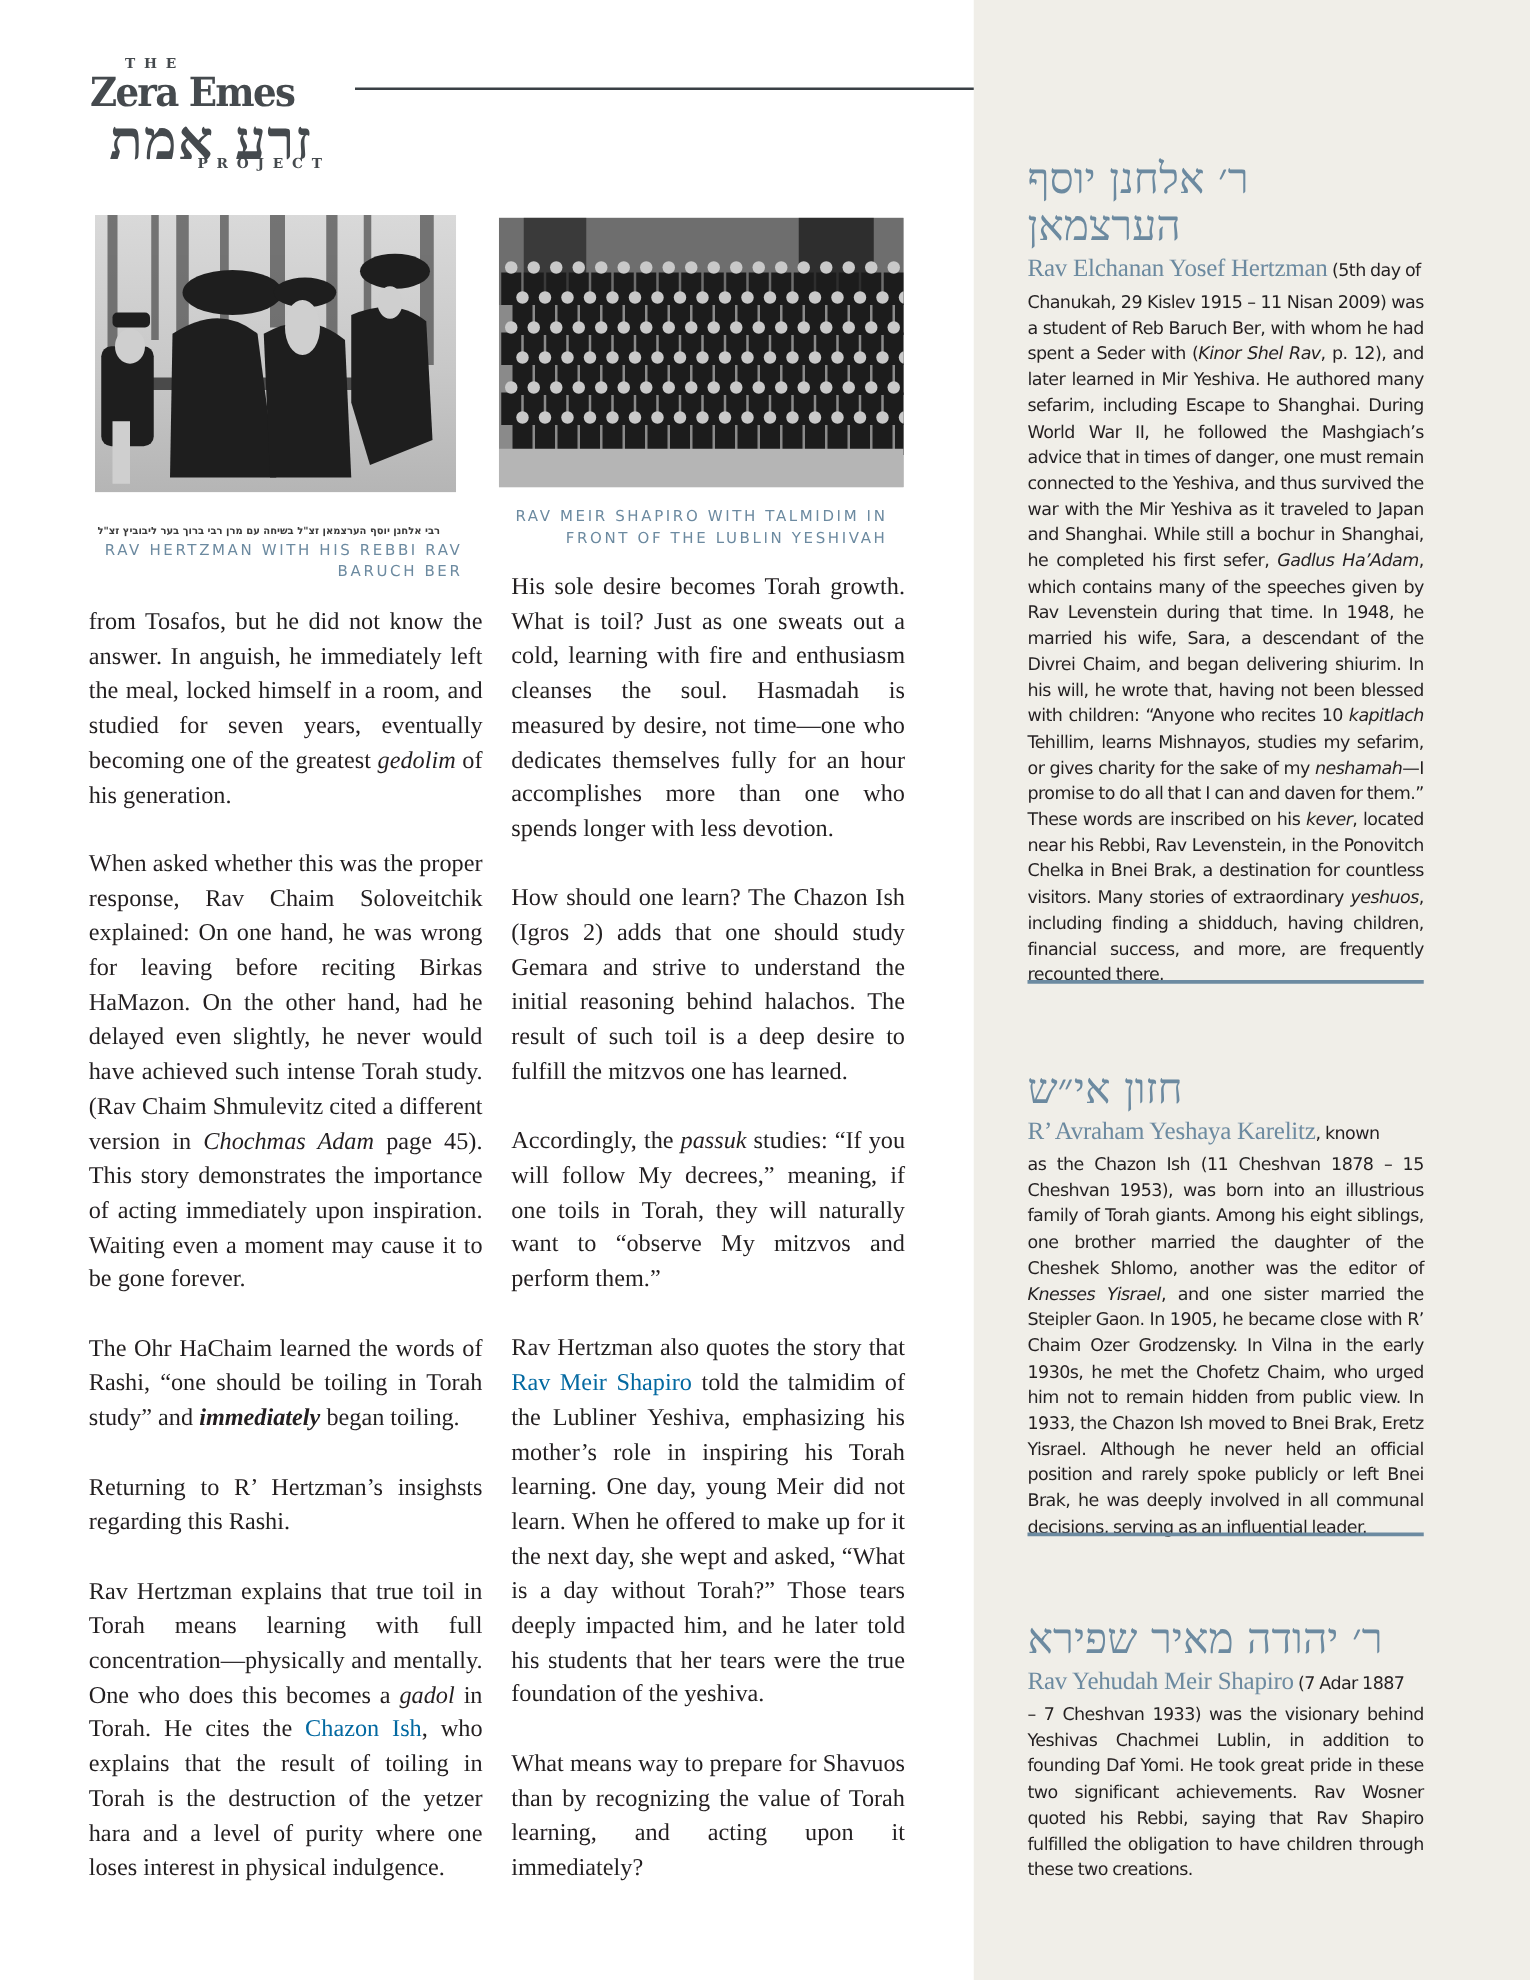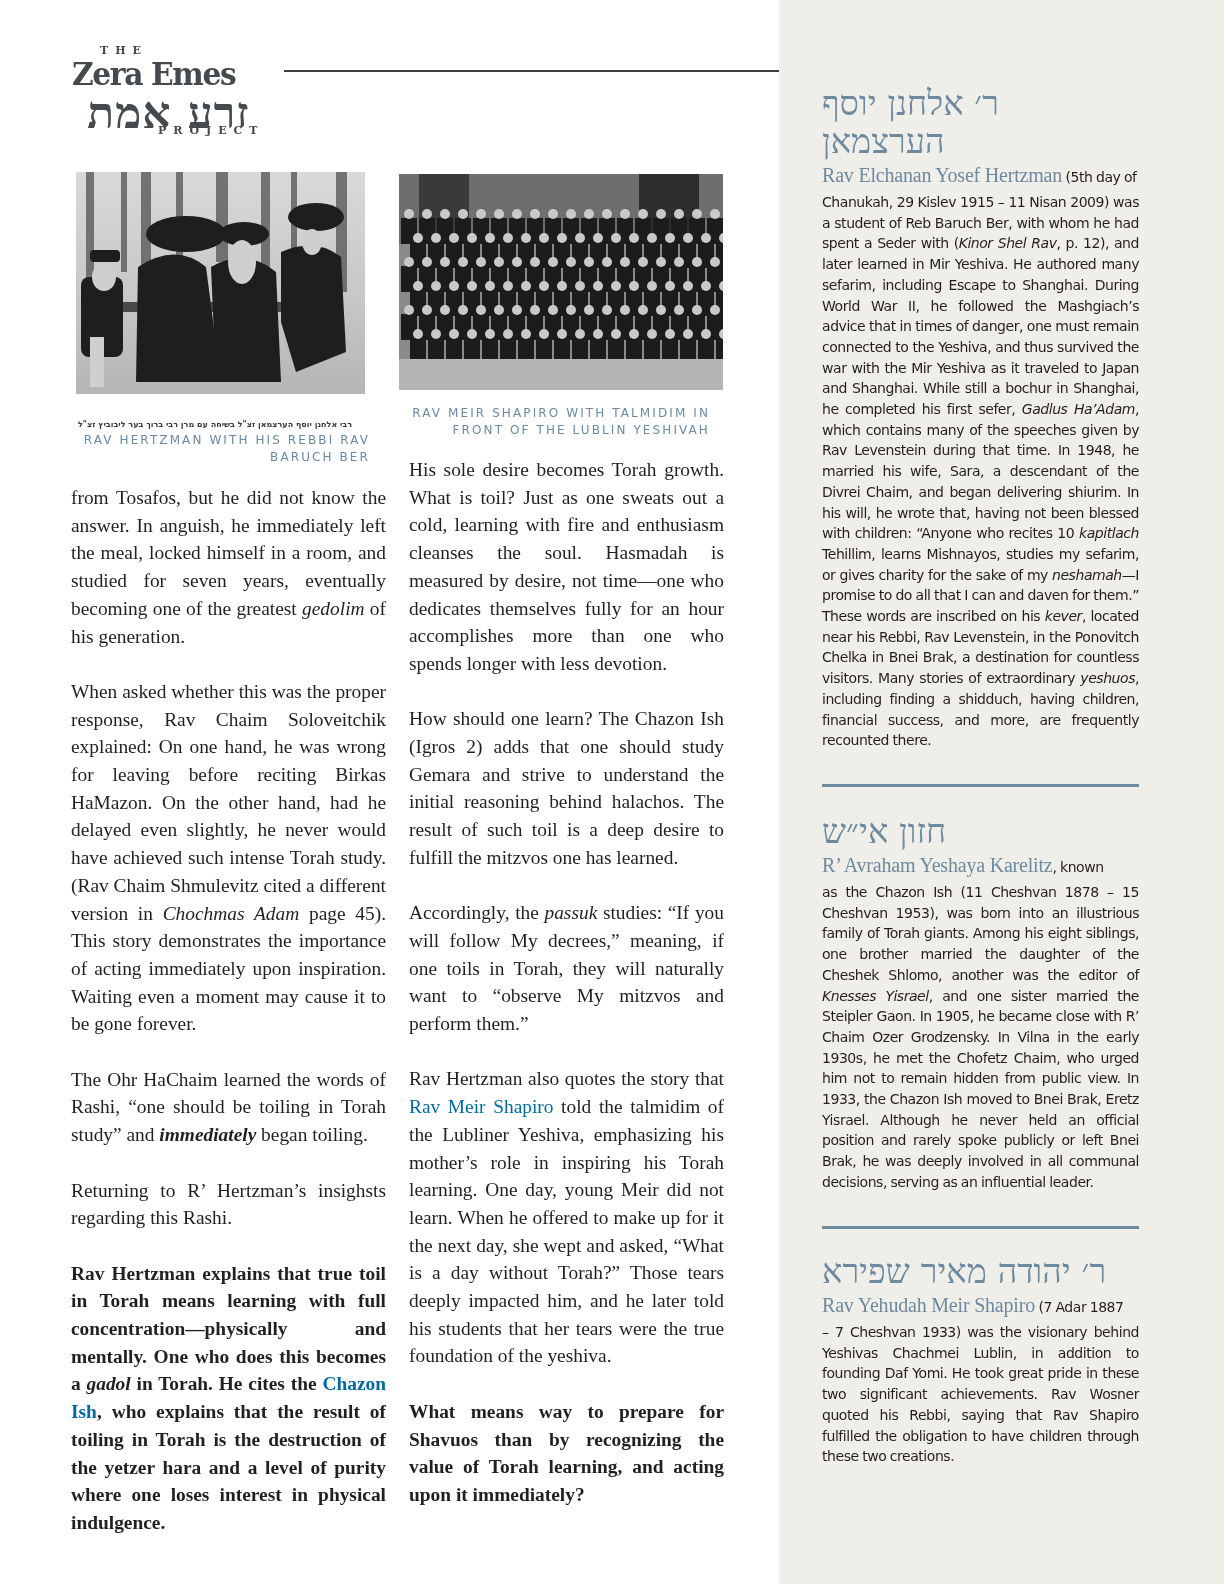--- a/index.html
+++ b/index.html
@@ -28,29 +28,29 @@
   .caption { position: absolute; font-family: "DejaVu Sans", sans-serif; color: #6c8aa0; font-size: 12px; letter-spacing: 2.1px; text-align: right; line-height: 17px; text-transform: uppercase; }
   .caption-he { position: absolute; left: 78px; top: 420px; width: 290px; font-family: "DejaVu Sans", sans-serif; font-size: 8px; color: #3a3a3a; direction: rtl; text-align: left; white-space: nowrap; overflow: hidden; font-weight: bold; }
   .caption-1 { left: 80px; top: 432px; width: 290px; }
   .caption-2 { left: 388px; top: 405px; width: 322px; }
 
   
   .col { position: absolute; font-family: "Liberation Serif", serif; font-size: 19.4px; line-height: 27.7px; text-align: justify; color: #231f20; }
   .col-1 { left: 71px; top: 484px; width: 315px; }
   .col-2 { left: 409px; top: 456px; width: 315px; }
   .col p { margin: 0 0 27.7px 0; }
-  .col p:last-child { margin-bottom: 0; font-weight: bold; }
+  .col p:last-child { margin-bottom: 0; }
   .link { color: #0369a1; }
 
   
   .entry { position: absolute; left: 822px; width: 317px; }
   .entry-1 { top: 84px; }
   .entry-2 { top: 812px; }
   .entry-3 { top: 1252px; }
-  .he-title { font-family: "DejaVu Serif", serif; color: #6c8aa0; font-size: 34px; line-height: 38px; direction: rtl; text-align: left; }
+  .he-title { font-family: "DejaVu Serif", serif; color: #6c8aa0; font-size: 34px; line-height: 38px; direction: rtl; text-align: left; margin-top: 40px; }
   .bio { font-family: "DejaVu Sans", sans-serif; font-size: 14px; line-height: 20.7px; color: #231f20; text-align: justify; letter-spacing: -0.45px; word-spacing: -0.5px; margin-top: 2px; }
   .bio .en-name { font-family: "Liberation Serif", serif; font-size: 20px; color: #6c8aa0; letter-spacing: -0.2px; word-spacing: 0; }
   .bio .first-line { display: block; line-height: 26px; margin-bottom: 2px; white-space: nowrap; }
   .divider { position: absolute; left: 822px; width: 317px; height: 3px; background: #6c8aa0; }
   .divider-1 { top: 784px; }
   .divider-2 { top: 1226px; }
 </style>
 </head>
 <body>
 

